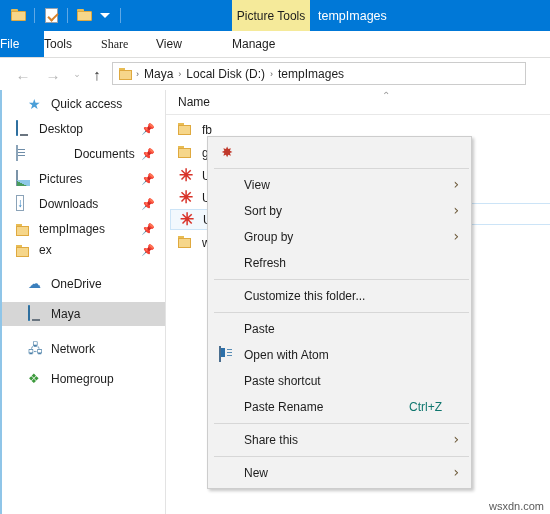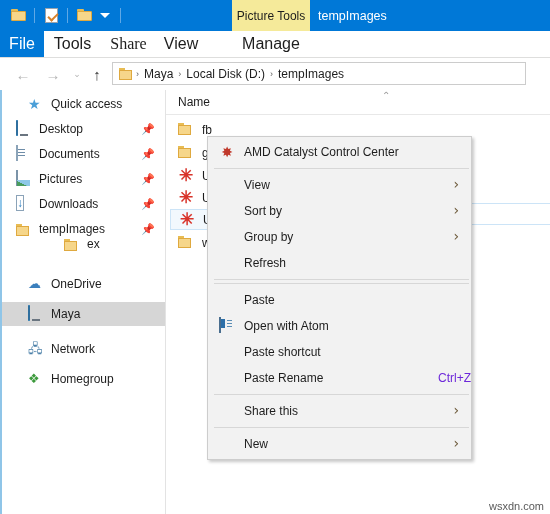--- a/index.html
+++ b/index.html
@@ -111,22 +111,22 @@
   .ribbon {
     position: absolute;
     left: 0; top: 31px;
     width: 550px; height: 26px;
     background: #ffffff;
     border-bottom: 1px solid #dededd;
   }
   .tab {
     position: absolute;
     top: 0; height: 26px;
-    display: flex; align-items: center; justify-content: center;
-    font-size: 16px;
+    display: flex; align-items: center; justify-content: flex-start;
+    font-size: 12px;
     color: #1d1d1d;
   }
   .tab-file {
     left: 0; width: 44px;
     background: #0078d7;
     color: #ffffff;
   }
   .tab-home  { left: 44px;  width: 57px; }
   .tab-share { left: 101px; width: 55px; font-family: Liberation Serif, serif; }
   .tab-view  { left: 156px; width: 50px; }
@@ -476,23 +476,23 @@
   .ctx-arrow {
     position: absolute;
     right: 12px;
     top: 4px;
     font-size: 14px;
     color: #6d5a3a;
     font-family: "DejaVu Sans", sans-serif;
   }
   .ctx-accel {
     position: absolute;
-    right: 0;
-    font-size: 12px;
-    color: #6d28d9;
+    right: 29px;
+    font-size: 12px;
+    color: #0f766e;
   }
 
   
   .watermark {
     position: absolute;
     right: 6px; bottom: 2px;
     font-size: 11px;
     color: #5a5a5a;
   }
 </style>
@@ -580,21 +580,21 @@
       <span class="nav-ico ico-star">★</span>
       <span class="nav-label">Quick access</span>
     </div>
 
     <div class="nav-item" style="top:27px;">
       <span class="nav-ico indent-1"><span class="ico-monitor"></span></span>
       <span class="nav-label">Desktop</span>
       <span class="pin">📌</span>
     </div>
 
-    <div class="nav-item" style="top:52px;">
+    <div class="nav-item" style="top:52px;gap:35px;">
       <span class="nav-ico indent-1"><span class="ico-doc"></span></span>
       <span class="nav-label">Documents</span>
       <span class="pin">📌</span>
     </div>
 
     <div class="nav-item" style="top:77px;">
       <span class="nav-ico indent-1"><span class="ico-pic"></span></span>
       <span class="nav-label">Pictures</span>
       <span class="pin">📌</span>
     </div>
@@ -604,21 +604,21 @@
       <span class="nav-label">Downloads</span>
       <span class="pin">📌</span>
     </div>
 
     <div class="nav-item" style="top:127px;">
       <span class="nav-ico indent-1 ico-folder-sm"></span>
       <span class="nav-label">tempImages</span>
       <span class="pin">📌</span>
     </div>
 
-    <div class="nav-item" style="top:142px;margin-left:48px;">
+    <div class="nav-item" style="top:148px;">
       <span class="nav-ico indent-1 ico-folder-sm"></span>
       <span class="nav-label">ex</span>
       <span class="pin">📌</span>
     </div>
 
     <div class="nav-item" style="top:182px;">
       <span class="nav-ico ico-cloud">☁</span>
       <span class="nav-label">OneDrive</span>
     </div>
 
@@ -676,21 +676,20 @@
   </div>
 
   <div class="sel-line" style="top:113px;"></div>
   <div class="sel-line" style="top:134px;"></div>
 </div>
 
 <div class="ctx-menu">
 
   <div class="ctx-item">
     <span class="ctx-ico ico-amd">✸</span>
-    <span>AMD Catalyst Control Center</span>
   </div>
   <div class="ctx-sep"></div>
 
   <div class="ctx-item">
     <span>View</span>
     <span class="ctx-arrow">›</span>
   </div>
 
   <div class="ctx-item">
     <span>Sort by</span>
@@ -700,20 +699,23 @@
   <div class="ctx-item">
     <span>Group by</span>
     <span class="ctx-arrow">›</span>
   </div>
 
   <div class="ctx-item">
     <span>Refresh</span>
   </div>
   <div class="ctx-sep"></div>
 
+  <div class="ctx-item">
+    <span>Customize this folder...</span>
+  </div>
   <div class="ctx-sep"></div>
 
   <div class="ctx-item">
     <span>Paste</span>
   </div>
 
   <div class="ctx-item">
     <span class="ctx-ico"><span class="ico-atom"></span></span>
     <span>Open with Atom</span>
   </div>

